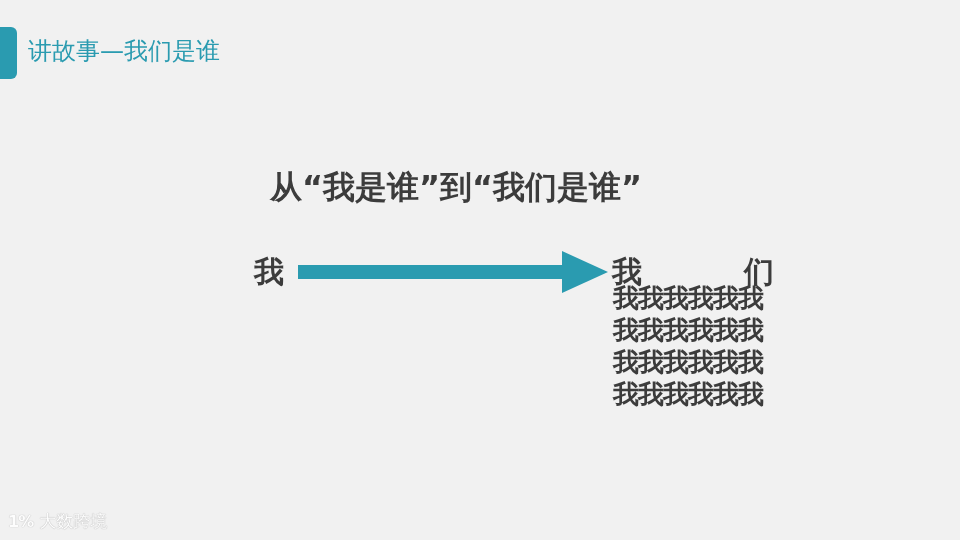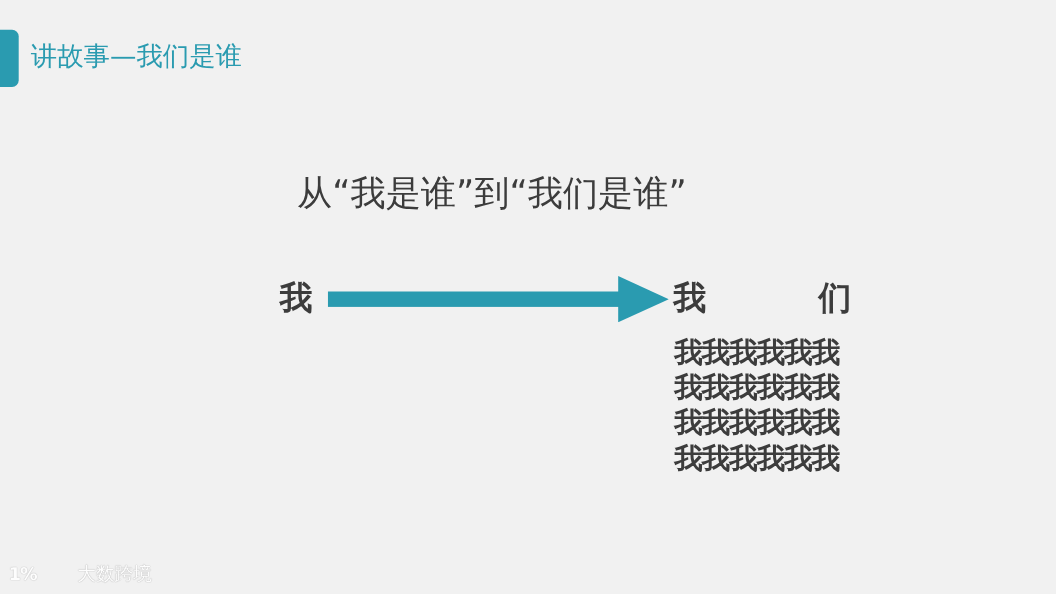--- a/index.html
+++ b/index.html
@@ -29,23 +29,23 @@
       top: 30px;
       font-size: 24px;
       line-height: 42px;
       color: #2a9bb0;
       white-space: nowrap;
       letter-spacing: 0px;
     }
     .headline {
       position: absolute;
       left: 270px;
-      top: 152px;
+      top: 164px;
       font-size: 32px;
-      font-weight: normal;
+      font-weight: bold;
       line-height: 46px;
       color: #3c3c3c;
       white-space: nowrap;
       text-align: center;
     }
     .from-label {
       position: absolute;
       left: 254px;
       top: 252px;
       font-size: 30px;
@@ -68,21 +68,21 @@
       display: flex;
       justify-content: space-between;
       font-size: 30px;
       font-weight: bold;
       line-height: 40px;
       color: #3c3c3c;
     }
     .we-grid {
       position: absolute;
       left: 613px;
-      top: 305px;
+      top: 282px;
       width: 162px;
     }
     .we-row {
       font-size: 26px;
       font-weight: bold;
       line-height: 32px;
       letter-spacing: -1px;
       color: #3c3c3c;
       white-space: nowrap;
     }
@@ -100,21 +100,20 @@
       font-size: 16px;
       font-weight: bold;
       color: #ffffff;
       text-shadow: 0 0 1px #b8b8b8, 0 0 1px #b8b8b8;
       letter-spacing: -1px;
     }
     .watermark-text {
       font-size: 17px;
       color: #ffffff;
       text-shadow: 0 0 1px #b0b0b0, 0 0 1px #b0b0b0;
-      margin-left: 31px;
     }
   </style>
 </head>
 <body>
 
 <div class="accent-bar"></div>
 <div class="slide-title">讲故事—我们是谁</div>
 
 <div class="headline">从“我是谁”到“我们是谁”</div>
 

